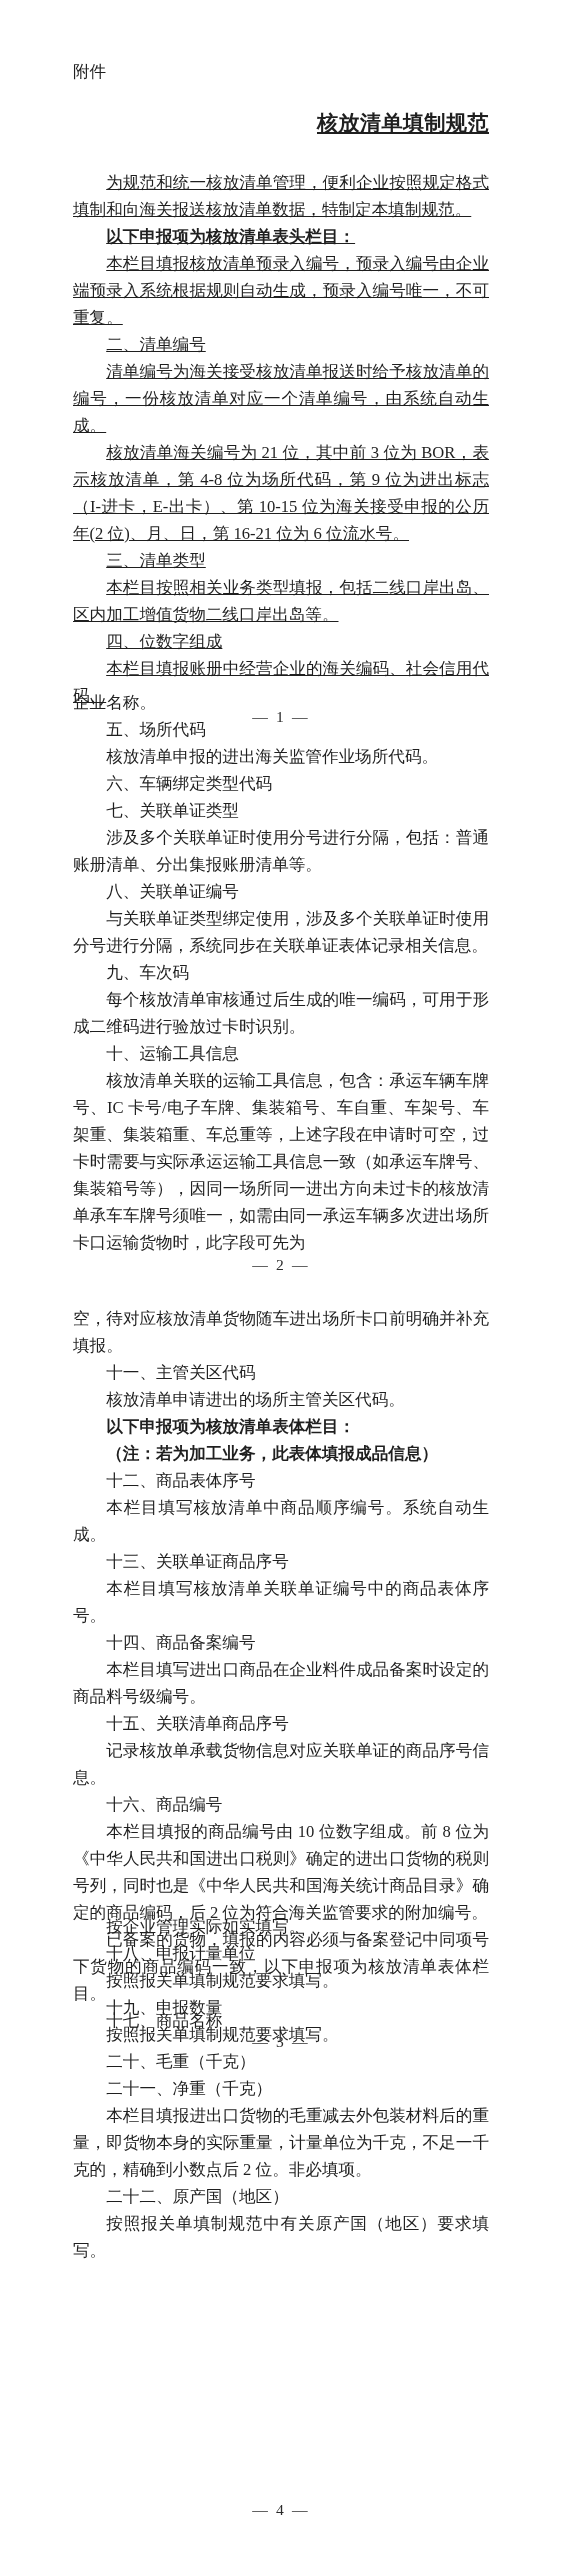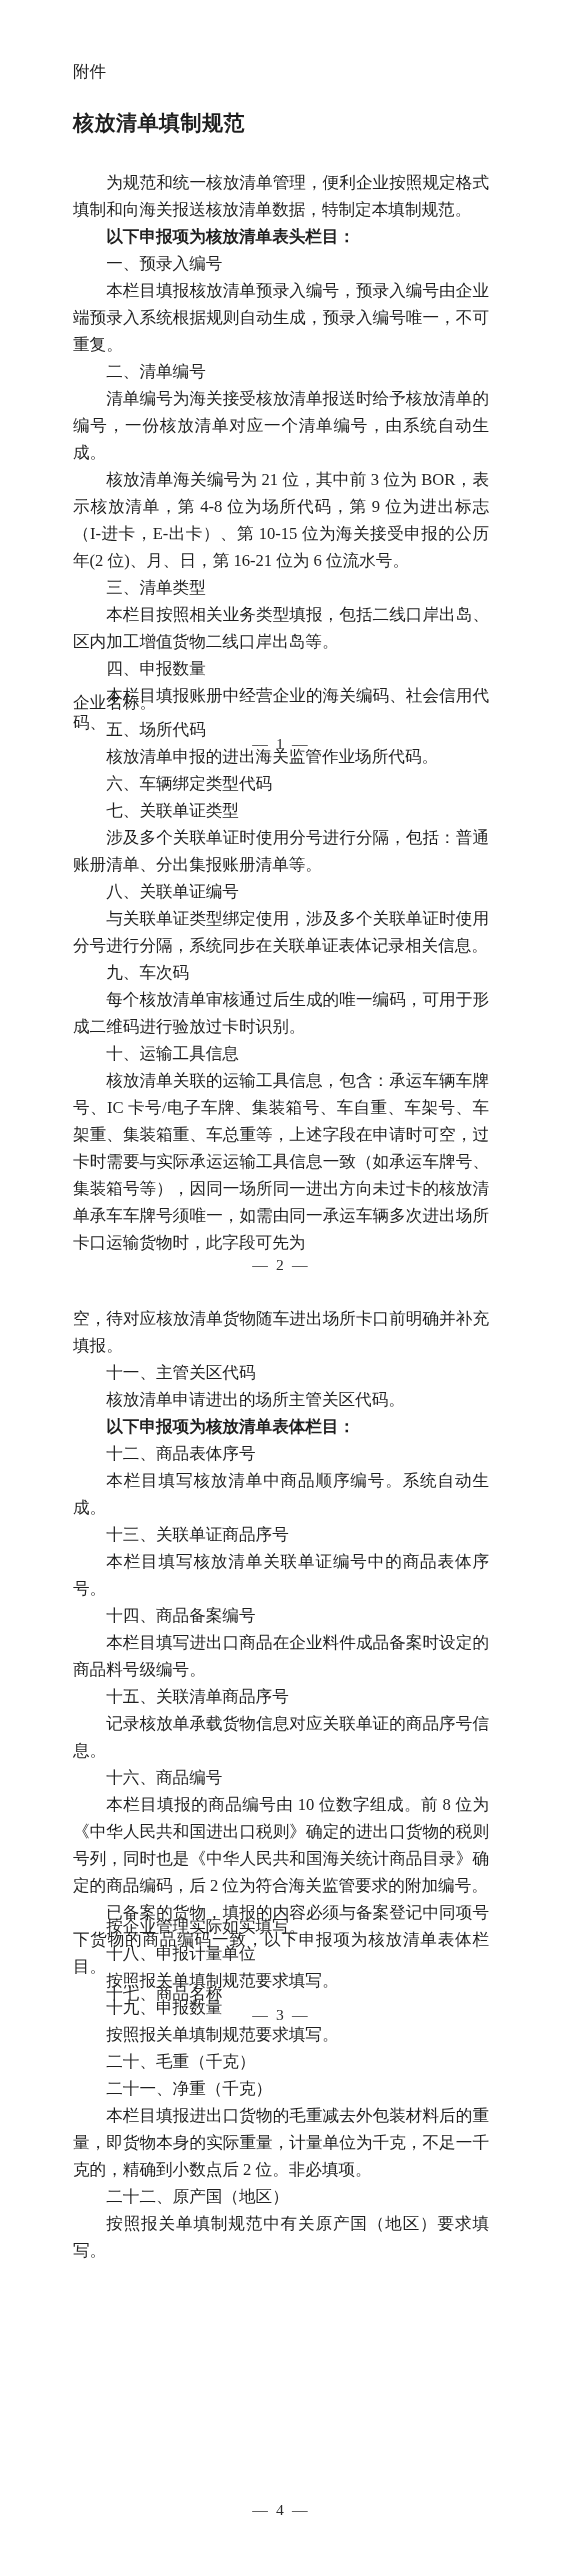--- a/index.html
+++ b/index.html
@@ -28,27 +28,28 @@
 
   .attachment {
     margin-top: 47px;
     font-size: 16.6px;
     line-height: 17.7px;
   }
   .doc-title {
     margin: 30px 0 0 0;
     font-size: 21px;
     line-height: 23px;
-    text-align: left;
+    text-align: right;
     font-weight: 700;
     font-family: "Liberation Sans", "DejaVu Sans", sans-serif;
     letter-spacing: 0.5px;
+    text-decoration: underline;
   }
   .content { display: block; }
-  .page-1 .content { margin-top: 35px; }
+  .page-1 .content { margin-top: 35px; text-decoration: underline; }
 
   .para {
     margin: 0;
     font-size: 16.6px;
     line-height: 27px;
     text-align: justify;
     text-indent: 2em;
     word-break: break-all;
   }
   .para.cont { text-indent: 0; }
@@ -74,28 +75,27 @@
 <body>
 
 <div class="doc">
 
   <section class="page page-1">
     <div class="attachment">附件</div>
     <h1 class="doc-title">核放清单填制规范</h1>
     <div class="content">
       <p class="para">为规范和统一核放清单管理，便利企业按照规定格式填制和向海关报送核放清单数据，特制定本填制规范。</p>
       <p class="para bold-head">以下申报项为核放清单表头栏目：</p>
-      <p class="para">一、预录入编号</p>
       <p class="para">本栏目填报核放清单预录入编号，预录入编号由企业端预录入系统根据规则自动生成，预录入编号唯一，不可重复。</p>
       <p class="para">二、清单编号</p>
       <p class="para">清单编号为海关接受核放清单报送时给予核放清单的编号，一份核放清单对应一个清单编号，由系统自动生成。</p>
       <p class="para">核放清单海关编号为 21 位，其中前 3 位为 BOR，表示核放清单，第 4-8 位为场所代码，第 9 位为进出标志（I-进卡，E-出卡）、第 10-15 位为海关接受申报的公历年(2 位)、月、日，第 16-21 位为 6 位流水号。</p>
       <p class="para">三、清单类型</p>
       <p class="para">本栏目按照相关业务类型填报，包括二线口岸出岛、区内加工增值货物二线口岸出岛等。</p>
-      <p class="para">四、申报数量</p>
+      <p class="para">四、位数字组成</p>
       <p class="para">本栏目填报账册中经营企业的海关编码、社会信用代码、</p>
     </div>
     <div class="page-number">— 1 —</div>
   </section>
 
   <section class="page page-2">
     <div class="content">
       <p class="para cont">企业名称。</p>
       <p class="para">五、场所代码</p>
       <p class="para">核放清单申报的进出海关监管作业场所代码。</p>
@@ -111,20 +111,21 @@
     </div>
     <div class="page-number">— 2 —</div>
   </section>
 
   <section class="page page-3">
     <div class="content">
       <p class="para cont">空，待对应核放清单货物随车进出场所卡口前明确并补充填报。</p>
       <p class="para">十一、主管关区代码</p>
       <p class="para">核放清单申请进出的场所主管关区代码。</p>
       <p class="para bold-head">以下申报项为核放清单表体栏目：</p>
+      <p class="para bold-head">（注：若为加工业务，此表体填报成品信息）</p>
       <p class="para">十二、商品表体序号</p>
       <p class="para">本栏目填写核放清单中商品顺序编号。系统自动生成。</p>
       <p class="para">十三、关联单证商品序号</p>
       <p class="para">本栏目填写核放清单关联单证编号中的商品表体序号。</p>
       <p class="para">十四、商品备案编号</p>
       <p class="para">本栏目填写进出口商品在企业料件成品备案时设定的商品料号级编号。</p>
       <p class="para">十五、关联清单商品序号</p>
       <p class="para">记录核放单承载货物信息对应关联单证的商品序号信息。</p>
       <p class="para">十六、商品编号</p>
       <p class="para">本栏目填报的商品编号由 10 位数字组成。前 8 位为《中华人民共和国进出口税则》确定的进出口货物的税则号列，同时也是《中华人民共和国海关统计商品目录》确定的商品编码，后 2 位为符合海关监管要求的附加编号。</p>

